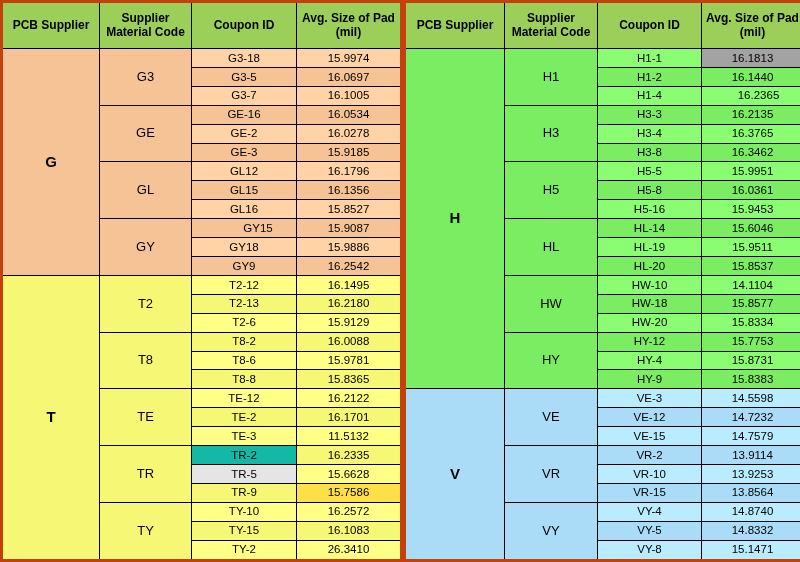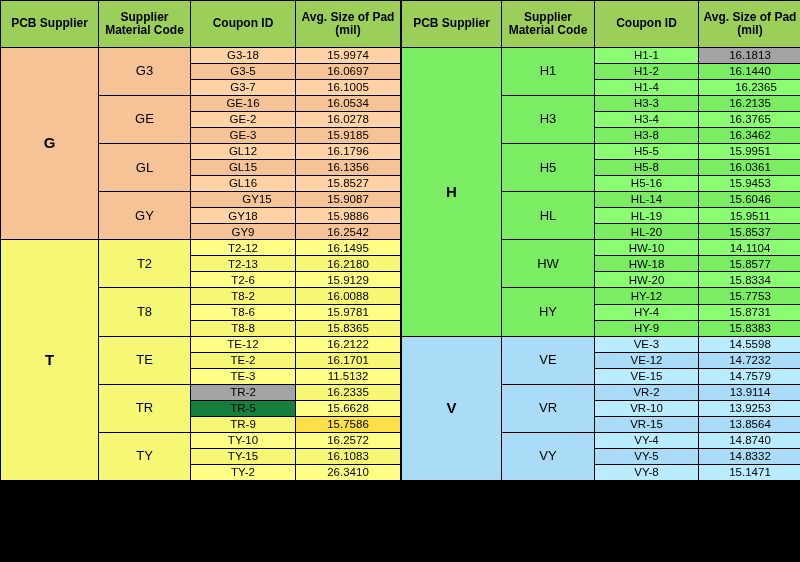--- a/index.html
+++ b/index.html
@@ -13,22 +13,22 @@
   .sheet {
     position: relative;
     width: 800px; height: 562px;
     display: flex;
     background: #000;
   }
   table {
     border-collapse: collapse;
     table-layout: fixed;
     width: 400px;
-    height: 481px;
-    border: 1px solid #c2410c;
+    height: 562px;
+    border: 3px solid #c2410c;
   }
   th, td {
     border: 1px solid #000;
     font-size: 11.5px;
     text-align: center;
     vertical-align: middle;
     padding: 0;
     line-height: 1.1;
     color: #000;
     overflow: hidden;
@@ -177,25 +177,25 @@
         <tr>
           <td class="c-cid" style="background: rgb(247, 247, 118);">TE-2</td>
           <td class="c-pad" style="background: rgb(247, 247, 118);">16.1701</td>
         </tr>
         <tr>
           <td class="c-cid" style="background: rgb(255, 255, 134);">TE-3</td>
           <td class="c-pad" style="background: rgb(255, 255, 134);">11.5132</td>
         </tr>
         <tr>
           <td class="c-mat mat-cell" rowspan="3" style="background: rgb(247, 247, 118);">TR</td>
-          <td class="c-cid" style="background: #a3a3a3;">TR-2</td>
+          <td class="c-cid" style="background: #14b8a6;">TR-2</td>
           <td class="c-pad" style="background: rgb(247, 247, 118);">16.2335</td>
         </tr>
         <tr>
-          <td class="c-cid" style="background: #15803d; text-align: center;">TR-5</td>
+          <td class="c-cid" style="background: #e5e5e5; text-align: center;">TR-5</td>
           <td class="c-pad" style="background: rgb(255, 255, 134);">15.6628</td>
         </tr>
         <tr>
           <td class="c-cid" style="background: rgb(247, 247, 118);">TR-9</td>
           <td class="c-pad" style="background: #fde047;">15.7586</td>
         </tr>
         <tr>
           <td class="c-mat mat-cell" rowspan="3" style="background: rgb(247, 247, 118);">TY</td>
           <td class="c-cid" style="background: rgb(255, 255, 134);">TY-10</td>
           <td class="c-pad" style="background: rgb(255, 255, 134);">16.2572</td>

